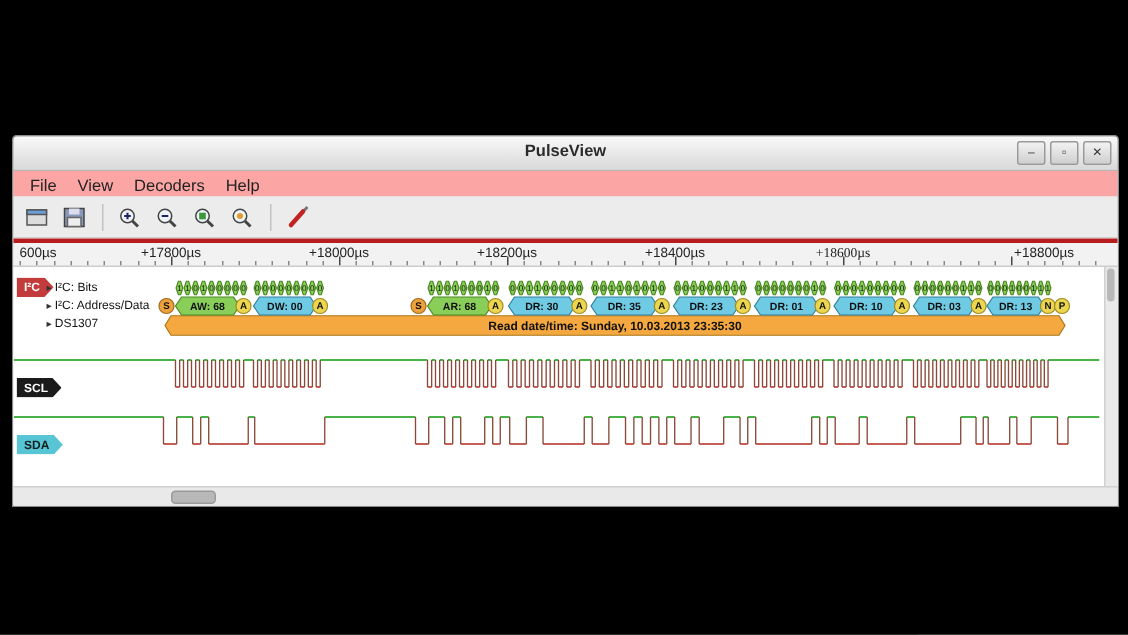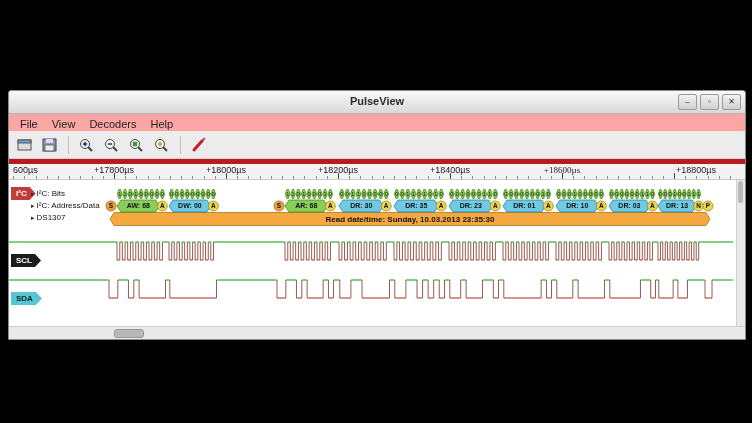--- a/index.html
+++ b/index.html
@@ -27,21 +27,21 @@
     border-radius:2px;margin:0 3px;}
   .combo .val{flex:1;font-size:10px;color:#222;padding-left:4px;white-space:nowrap;overflow:hidden;}
   .combo .arr{width:14px;text-align:center;font-size:8px;color:#444;border-left:1px solid #c8c8c8;
     background:linear-gradient(#f4f4f4,#ddd);height:100%;line-height:17px;}
   .runbtn{display:flex;align-items:center;gap:5px;height:20px;padding:0 9px;margin-left:4px;
     border:1px solid #b0b0b0;border-radius:3px;background:linear-gradient(#fafafa,#e2e2e2);}
   .runball{width:12px;height:12px;border-radius:50%;
     background:radial-gradient(circle at 35% 30%,#f0f0f0,#9a9a9a 70%,#787878);border:1px solid #8a8a8a;}
   .runlabel{font-size:11px;color:#222;}
   
-  .trace-view{position:relative;background:#ffffff;border-top:5px solid #b91c1c;}
+  .trace-view{position:relative;background:#ffffff;border-top:3px solid #b91c1c;}
   .ruler{position:relative;height:15px;background:#f2f2f2;border-bottom:1px solid #cccccc;overflow:hidden;}
   .rlabel{position:absolute;top:1px;transform:translateX(-50%);font-size:9px;color:#222;white-space:nowrap;}
   .rlabel.left{transform:none;}
   .tick{position:absolute;bottom:0;width:1px;height:3px;background:#888;}
   .tick.major{height:6px;background:#444;}
   .trace-area{position:relative;height:146px;background:#fff;overflow:hidden;}
   .trace-area svg{display:block;}
   .dec-row-label{position:absolute;left:22px;font-size:8px;color:#111;white-space:nowrap;
     display:flex;align-items:center;gap:2px;}
   .dec-row-label .exp{font-size:7px;color:#333;}

